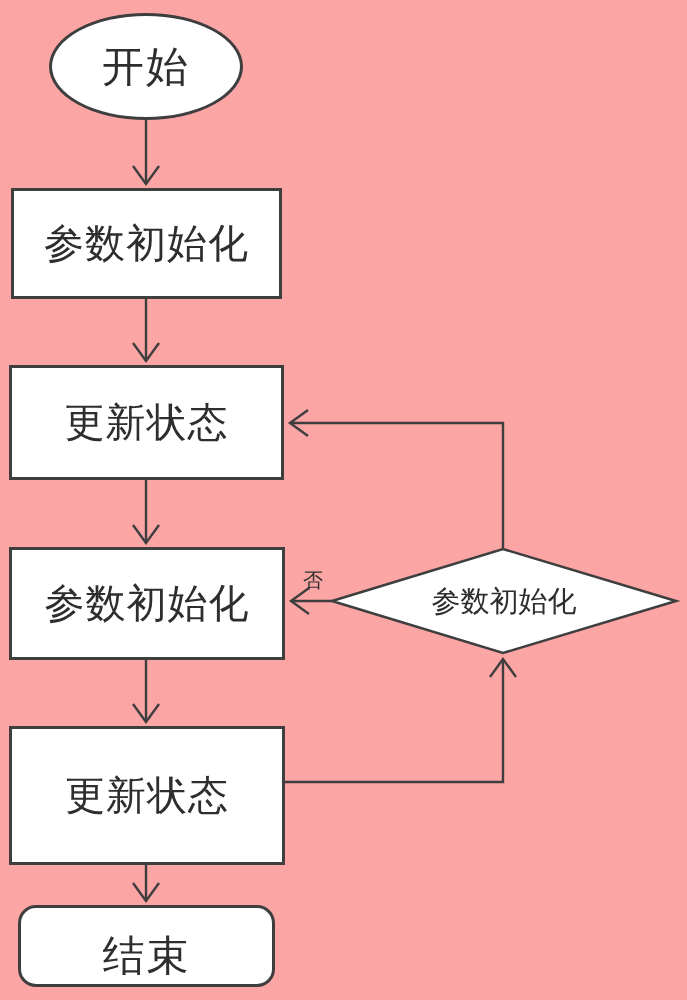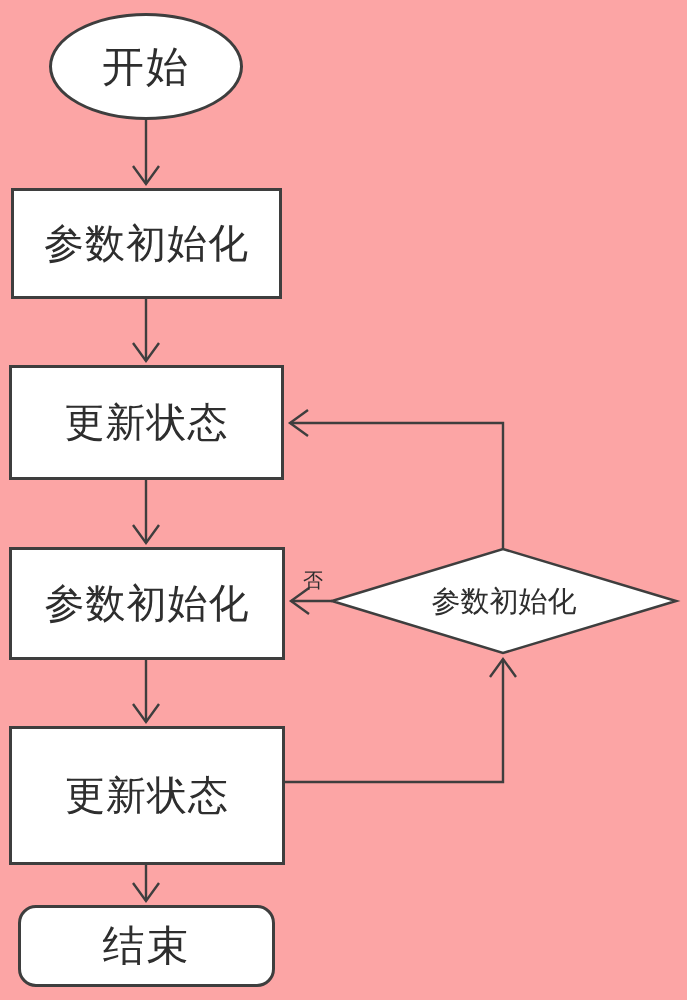--- a/index.html
+++ b/index.html
@@ -64,21 +64,21 @@
   </div>
 
   <div class="node rect" style="left:9px; top:547px; width:276px; height:113px;">
     <span>参数初始化</span>
   </div>
 
   <div class="node rect" style="left:9px; top:726px; width:276px; height:139px;">
     <span>更新状态</span>
   </div>
 
-  <div class="node rounded" style="left:18px; top:905px; width:257px; height:82px;">
+  <div class="node rounded" style="left:18px; top:905px; width:257px; height:82px;align-items:flex-end;">
     <span>结束</span>
   </div>
 
   <div class="diamond-label">
     <span>参数初始化</span>
   </div>
 
   <div class="edge-label">否</div>
 
 </div>

